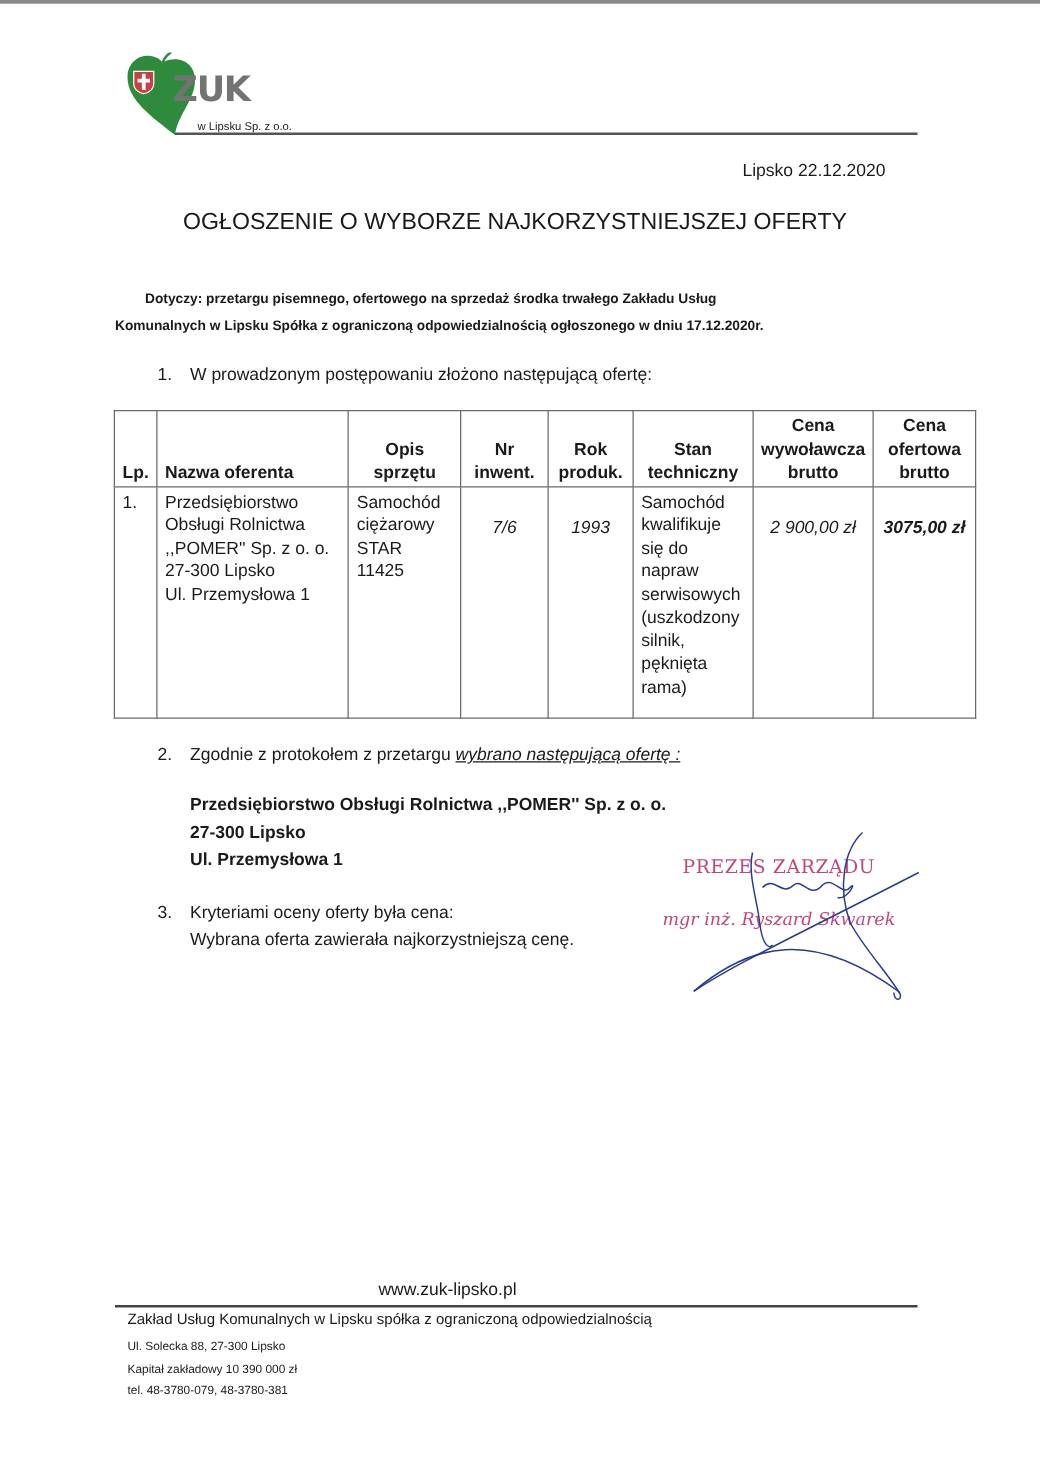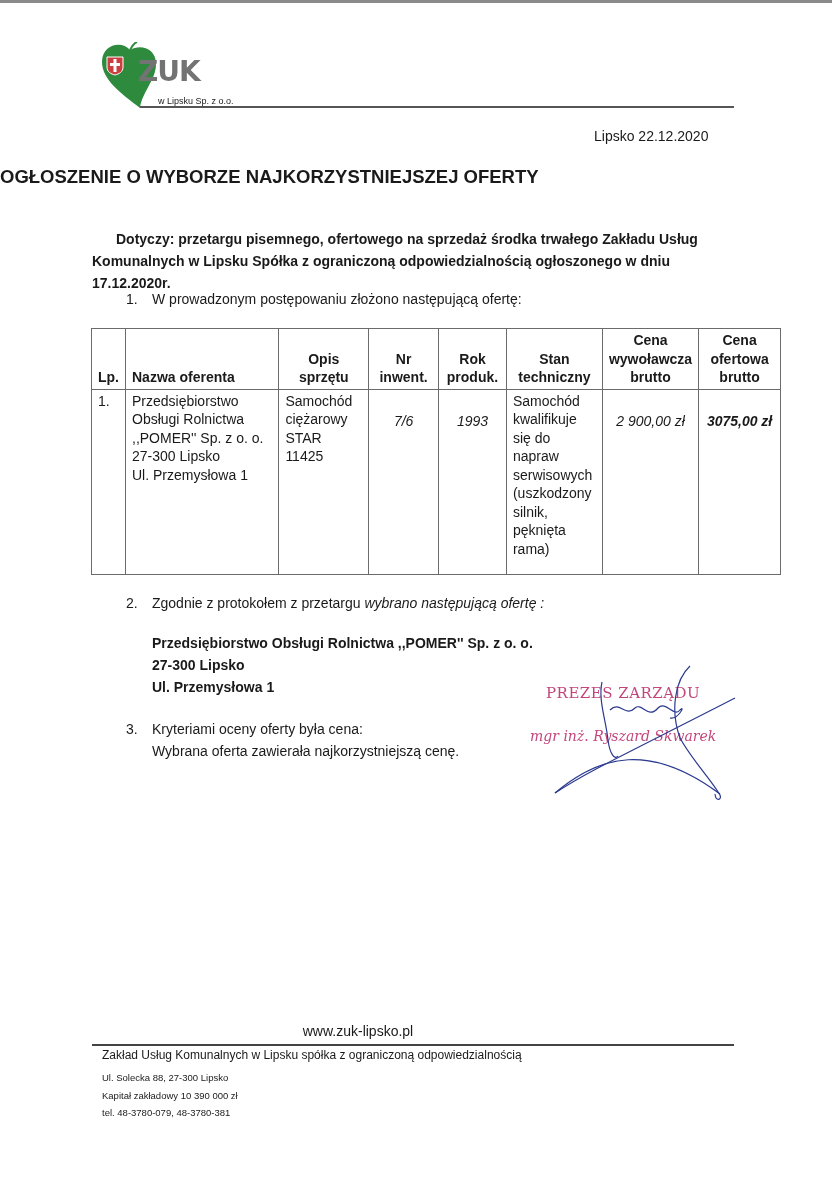--- a/index.html
+++ b/index.html
@@ -8,37 +8,37 @@
     font-family: "Liberation Sans", "DejaVu Sans", sans-serif; color: #1a1a1a;
   }
   .top-edge { position: absolute; left: 0; top: 0; width: 832px; height: 3px; background: #8a8a8a; }
   .logo { position: absolute; left: 100px; top: 42px; width: 150px; height: 70px; }
   .logo-leaf { position: absolute; left: 0; top: 0; }
   .logo-text { position: absolute; left: 38px; top: 2px; font-family: "DejaVu Sans", sans-serif; font-weight: bold;
     font-size: 28px; color: #737373; letter-spacing: -1px; line-height: 56px; }
   .logo-sub { position: absolute; left: 58px; top: 54px; font-size: 9px; color: #222; }
   .header-rule { position: absolute; left: 140px; top: 106px; width: 594px; height: 2px; background: #555; }
   .date { position: absolute; left: 594px; top: 128px; font-size: 14px; }
-  .title { position: absolute; left: 0; width: 824px; top: 166px; text-align: left; font-weight: bold; font-size: 18.5px; }
-  .regarding { position: absolute; left: 92px; top: 228px; width: 650px; font-weight: bold; font-size: 14px; line-height: 22px; }
+  .title { position: absolute; left: 0; width: 824px; top: 166px; text-align: center; font-weight: normal; font-size: 18.5px; }
+  .regarding { position: absolute; left: 92px; top: 228px; width: 650px; font-weight: bold; font-size: 11px; line-height: 22px; }
   .regarding .l1 { display: block; padding-left: 24px; }
   .point { position: absolute; font-size: 14px; line-height: 22px; }
   .point .num { position: absolute; left: 0; }
   .point .txt { position: absolute; left: 26px; white-space: nowrap; }
   .p1 { left: 126px; top: 288px; }
   table.offers { position: absolute; left: 91px; top: 328px; width: 690px; border-collapse: collapse; font-size: 14px; line-height: 18.5px; }
   table.offers th, table.offers td { border: 1.3px solid #6b6b6b; vertical-align: top; padding: 2px 6px; }
   table.offers th { font-weight: bold; text-align: center; vertical-align: bottom; height: 51px; }
   table.offers th.left { text-align: left; padding-left: 6px; }
   table.offers td.center { text-align: center; padding-top: 22px; font-style: italic; }
   table.offers td.bold { font-weight: bold; }
   table.offers td { height: 160px; }
   .cell-line { display: block; }
   .p2 { left: 126px; top: 592px; }
-  .p2 .txt .u { font-style: italic; }
+  .p2 .txt .u { font-style: italic; text-decoration: underline; }
   .winner { position: absolute; left: 152px; top: 632px; font-weight: bold; font-size: 14px; line-height: 22px; }
   .p3 { left: 126px; top: 718px; }
   .p3 .line2 { top: 22px; }
   .stamp { position: absolute; left: 530px; top: 684px; font-family: "DejaVu Serif", "Liberation Serif", serif; color: #c2467b; }
   .stamp .role { position: absolute; left: 16px; top: 0; font-size: 15px; letter-spacing: 0.5px; white-space: nowrap; }
   .stamp .name { position: absolute; left: 0; top: 44px; font-size: 14px; font-style: italic; white-space: nowrap; }
   .signature { position: absolute; left: 510px; top: 660px; width: 230px; height: 145px; }
   .website { position: absolute; left: 0; width: 716px; text-align: center; top: 1023px; font-size: 14px; }
   .footer-rule { position: absolute; left: 92px; top: 1044px; width: 642px; height: 1.5px; background: #444; }
   .footer-company { position: absolute; left: 102px; top: 1048px; font-size: 12px; }

